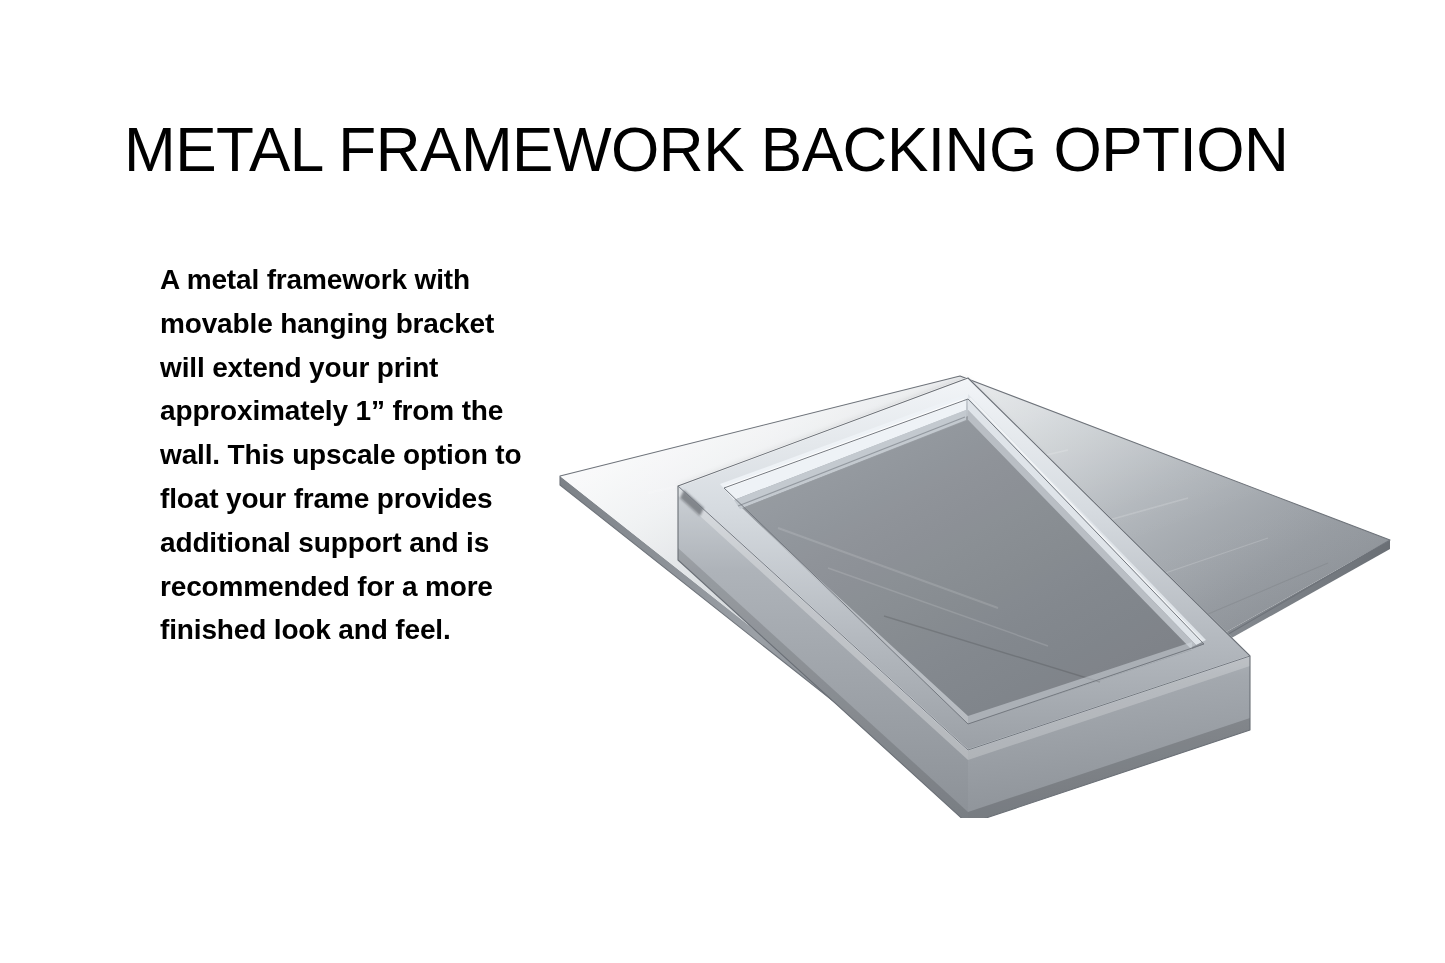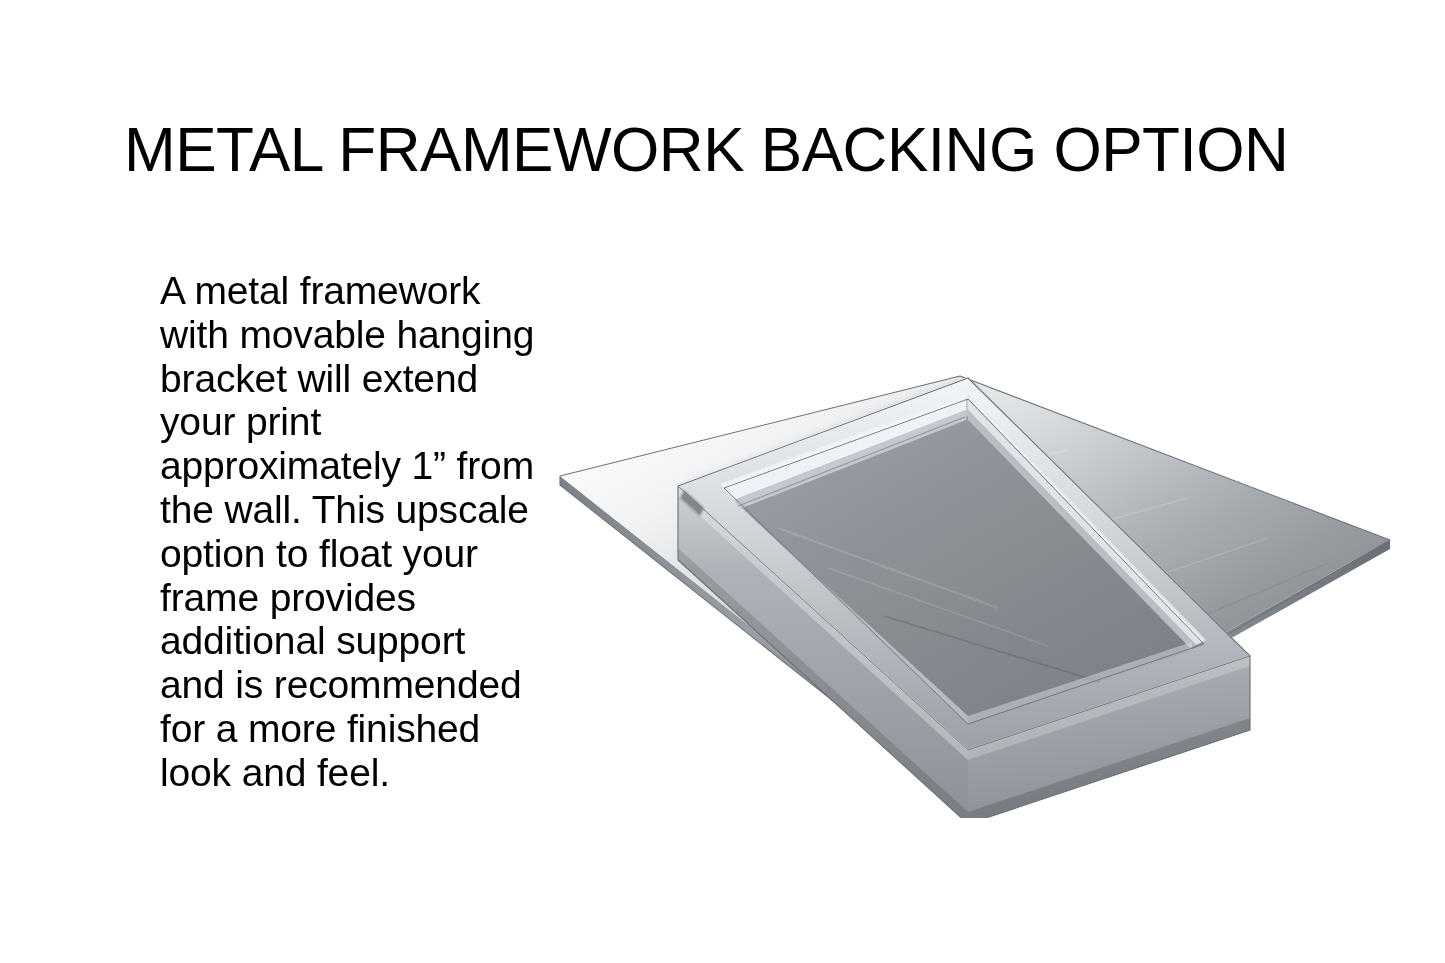--- a/index.html
+++ b/index.html
@@ -29,23 +29,23 @@
     letter-spacing: -0.5px;
     transform: scaleX(0.985);
     transform-origin: left top;
     white-space: nowrap;
   }
   .body-copy {
     position: absolute;
     left: 160px;
     top: 230px;
     width: 380px;
-    font-size: 39px;
+    font-size: 28px;
     line-height: 43.8px;
-    font-weight: 400;
+    font-weight: 700;
     color: #000000;
     letter-spacing: -0.15px;
   }
   .product-figure {
     position: absolute;
     left: 528px;
     top: 358px;
     width: 890px;
     height: 460px;
   }

